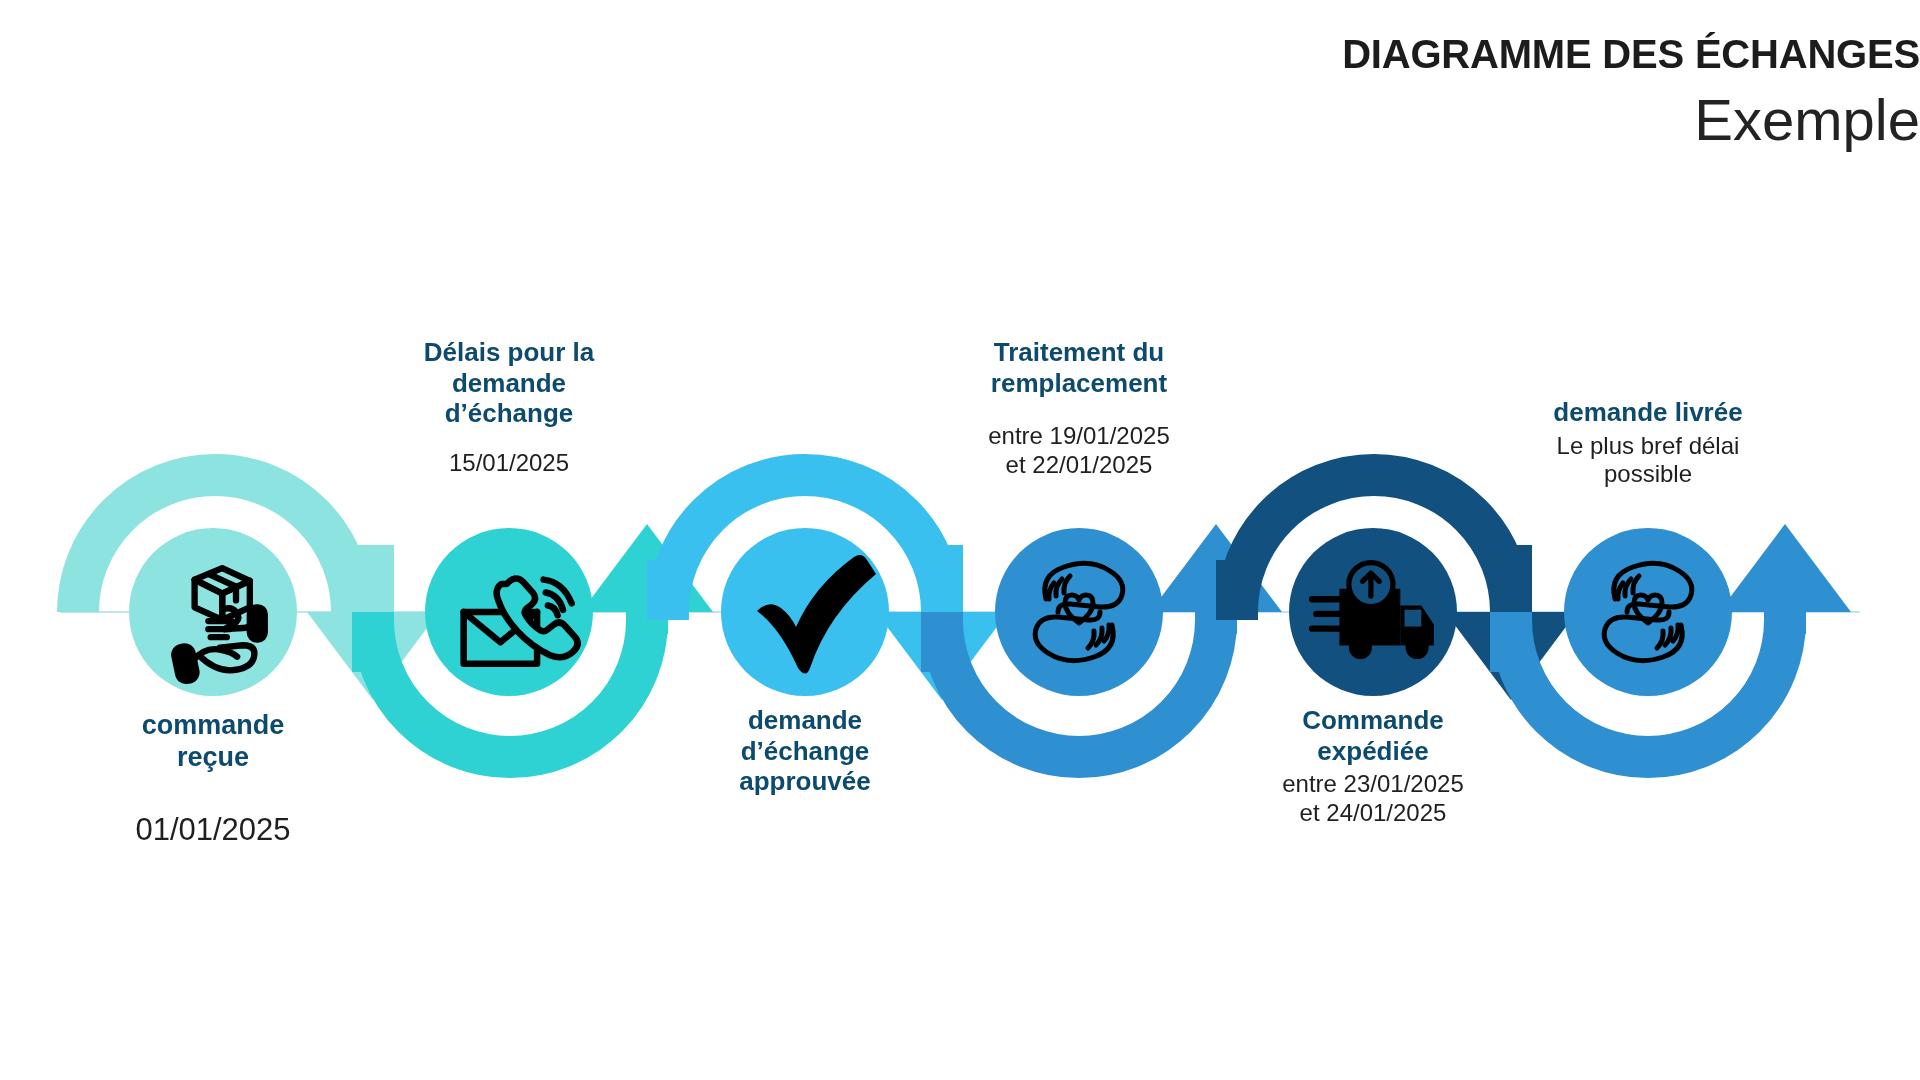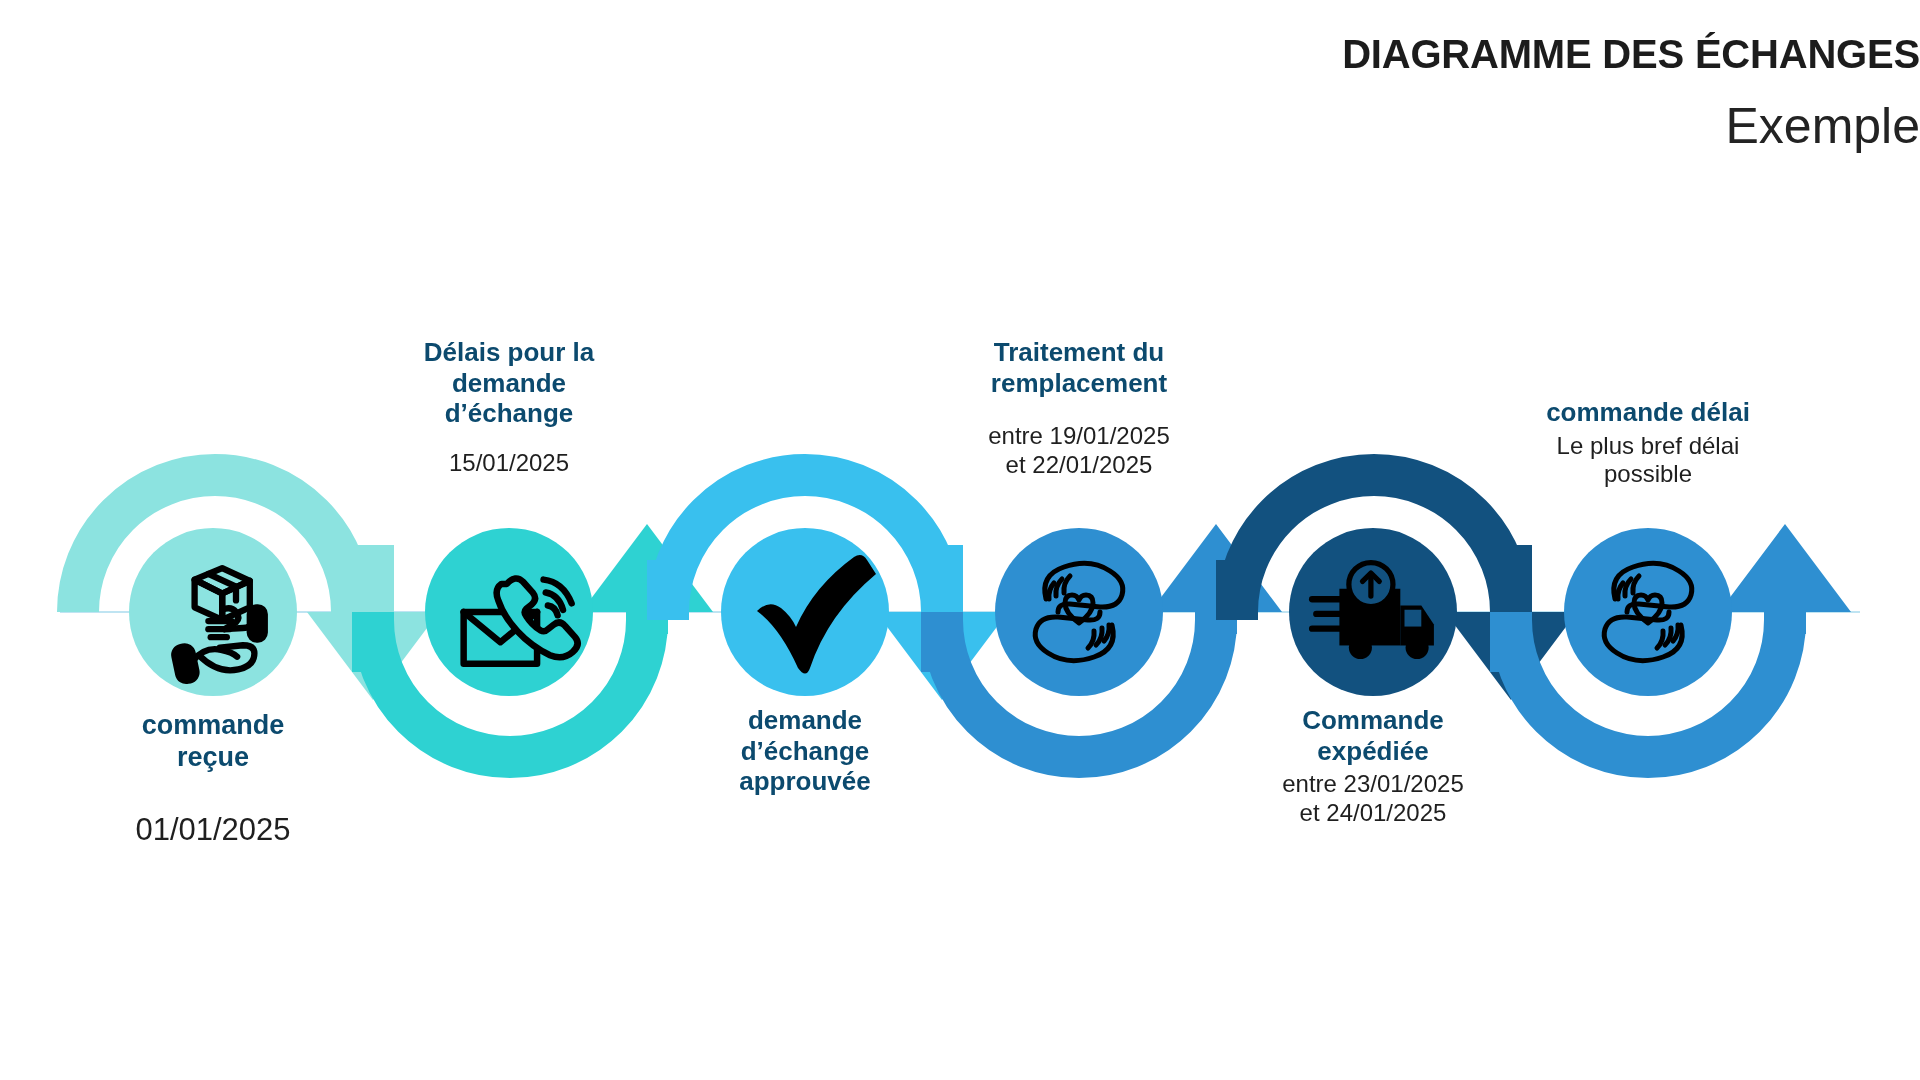--- a/index.html
+++ b/index.html
@@ -28,24 +28,24 @@
   }
   .title {
     font-size: 40px;
     font-weight: bold;
     letter-spacing: -0.2px;
     color: #1c1c1c;
     margin-top: 32px;
     margin-left: -60px;
   }
   .subtitle {
-    font-size: 50px;
+    font-size: 58px;
     font-weight: 400;
     color: #232323;
-    margin-top: 24px;
+    margin-top: 14px;
     margin-left: 10px;
     line-height: 1;
   }
 
   
   .diagram {
     position: absolute;
     left: 0;
     top: 0;
     width: 1920px;
@@ -288,18 +288,18 @@
   </div>
 
   <div class="step-label gap-xs" style="left:1223px; top:705px; width:300px;">
     <div class="step-title">Commande
 expédiée</div>
     <div class="step-date">entre 23/01/2025
 et 24/01/2025</div>
   </div>
 
   <div class="step-label gap-xs" style="left:1498px; top:397px; width:300px;">
-    <div class="step-title">commande délai</div>
+    <div class="step-title">demande livrée</div>
     <div class="step-date">Le plus bref délai
 possible</div>
   </div>
 
 </div>
 
 </body></html>

